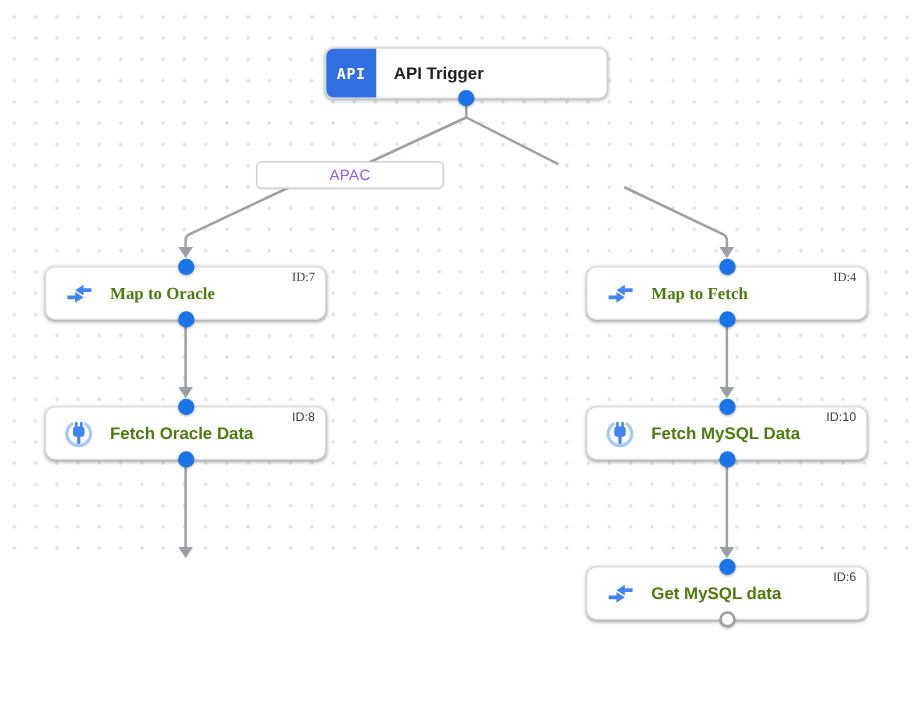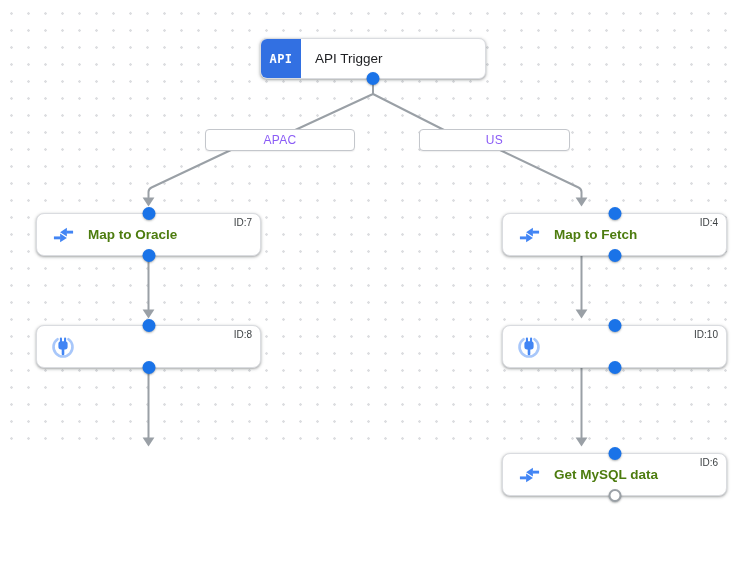--- a/index.html
+++ b/index.html
@@ -27,40 +27,40 @@
     box-shadow:0 1px 2px rgba(60,64,67,.30), 0 1px 3px 1px rgba(60,64,67,.15);
   }
   .trigger-chip {
     width:40px; background:#3270e2; border-radius:6px 0 0 6px;
     display:flex; align-items:center; justify-content:center;
     color:#fff; font-family:"DejaVu Sans Mono","Liberation Mono",monospace;
     font-weight:bold; font-size:12px; letter-spacing:.5px;
   }
   .trigger-label {
     display:flex; align-items:center; padding-left:14px;
-    font-size:13.5px; font-weight:normal; color:#202124;
+    font-size:13.5px; font-weight:bold; color:#202124;
   }
 
   
   .node {
     position:absolute; width:225px; height:43px;
     background:#fff; border:1px solid #dadce0; border-radius:8px;
     display:flex; align-items:center; padding-left:14px;
     box-shadow:0 1px 2px rgba(60,64,67,.30), 0 1px 3px 1px rgba(60,64,67,.15);
   }
   .node .icon { width:24px; height:24px; margin-right:13px; flex:0 0 auto; display:flex; align-items:center; justify-content:center; }
   .node .label { font-size:13.5px; font-weight:bold; color:#4d7c0f; white-space:nowrap; }
   .node .id-badge {
     position:absolute; top:3px; right:8px;
     font-size:10px; color:#3c4043; font-weight:normal;
   }
 
   .col-left  { left:36px; }
-  .col-right { left:469px;margin-left:33px; }
-  .row-1 { top:213px; } .row-2 { top:325px;align-items:center; } .row-3 { top:453px; }
+  .col-right { left:469px; }
+  .row-1 { top:213px;font-family:Liberation Serif, serif; } .row-2 { top:325px;align-items:center; } .row-3 { top:453px; }
 
   
   .port {
     position:absolute; width:13px; height:13px; border-radius:50%;
     background:#1a73e8; left:50%; transform:translateX(-50%);
     box-shadow:0 1px 2px rgba(60,64,67,.4);
   }
   .port.top    { top:-7px; }
   .port.bottom { bottom:-7px; }
   .port.hollow { background:#fff; border:2px solid #9aa0a6; }
@@ -107,23 +107,20 @@
     <div class="trigger-chip">
       <span>API</span>
     </div>
     <div class="trigger-label">API Trigger</div>
     <div class="port bottom"></div>
   </div>
 
   <div class="edge-label edge-apac">
     <span>APAC</span>
   </div>
-  <div class="edge-label edge-us">
-    <span>US</span>
-  </div>
 
   <div class="node col-left row-1">
     <span class="id-badge">ID:7</span>
     <span class="icon">
       <svg width="23" height="18" viewBox="0 0 24 18">
         <line x1="2" y1="12" x2="9" y2="12" stroke="#4285f4" stroke-width="3"></line>
         <polygon points="8.5,7.5 15.5,12 8.5,16.5" fill="#4285f4"></polygon>
         <line x1="22" y1="6" x2="15" y2="6" stroke="#4285f4" stroke-width="3"></line>
         <polygon points="15.5,1.5 8.5,6 15.5,10.5" fill="#4285f4"></polygon>
       </svg>
@@ -137,20 +134,21 @@
     <span class="id-badge">ID:8</span>
     <span class="icon">
       <svg width="24" height="24" viewBox="0 0 24 24">
         <path d="M17.45 4.22 A9.5 9.5 0 1 1 6.55 4.22" fill="none" stroke="#a8c7fa" stroke-width="2.6" stroke-linecap="round"></path>
         <rect x="8.9" y="2.4" width="2.1" height="5.5" rx="1" fill="#4285f4"></rect>
         <rect x="13" y="2.4" width="2.1" height="5.5" rx="1" fill="#4285f4"></rect>
         <rect x="7.4" y="6.2" width="9.2" height="8.2" rx="2.6" fill="#4285f4"></rect>
         <rect x="10.7" y="13" width="2.6" height="7.2" rx="1.2" fill="#4285f4"></rect>
       </svg>
     </span>
+    <span class="label">Fetch Oracle Data</span>
     <div class="port top"></div>
     <div class="port bottom"></div>
   </div>
 
 
   <div class="node col-right row-1">
     <span class="id-badge">ID:4</span>
     <span class="icon">
       <svg width="23" height="18" viewBox="0 0 24 18">
         <line x1="2" y1="12" x2="9" y2="12" stroke="#4285f4" stroke-width="3"></line>
@@ -168,20 +166,21 @@
     <span class="id-badge">ID:10</span>
     <span class="icon">
       <svg width="24" height="24" viewBox="0 0 24 24">
         <path d="M17.45 4.22 A9.5 9.5 0 1 1 6.55 4.22" fill="none" stroke="#a8c7fa" stroke-width="2.6" stroke-linecap="round"></path>
         <rect x="8.9" y="2.4" width="2.1" height="5.5" rx="1" fill="#4285f4"></rect>
         <rect x="13" y="2.4" width="2.1" height="5.5" rx="1" fill="#4285f4"></rect>
         <rect x="7.4" y="6.2" width="9.2" height="8.2" rx="2.6" fill="#4285f4"></rect>
         <rect x="10.7" y="13" width="2.6" height="7.2" rx="1.2" fill="#4285f4"></rect>
       </svg>
     </span>
+    <span class="label">Fetch MySQL Data</span>
     <div class="port top"></div>
     <div class="port bottom"></div>
   </div>
 
   <div class="node col-right row-3">
     <span class="id-badge">ID:6</span>
     <span class="icon">
       <svg width="23" height="18" viewBox="0 0 24 18">
         <line x1="2" y1="12" x2="9" y2="12" stroke="#4285f4" stroke-width="3"></line>
         <polygon points="8.5,7.5 15.5,12 8.5,16.5" fill="#4285f4"></polygon>

